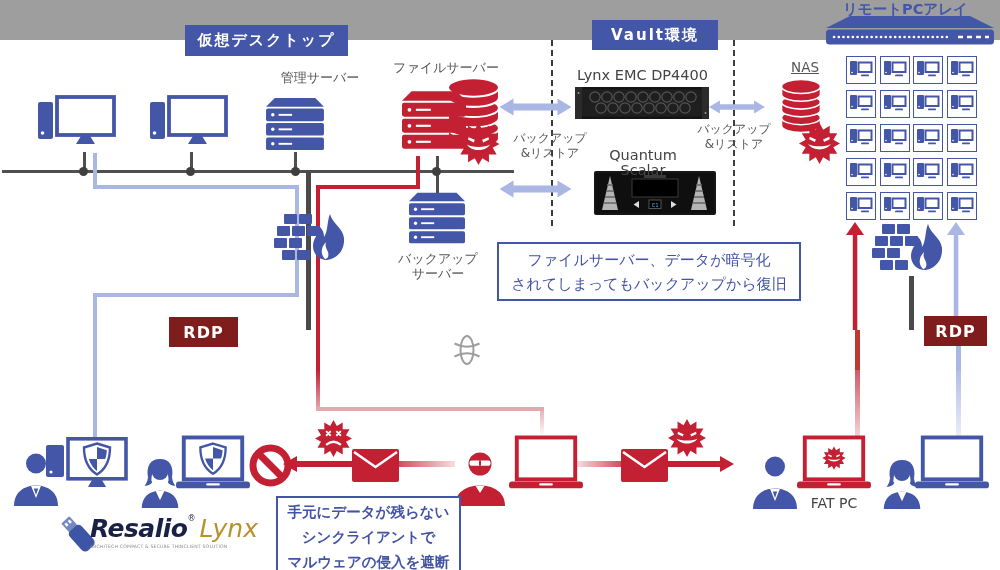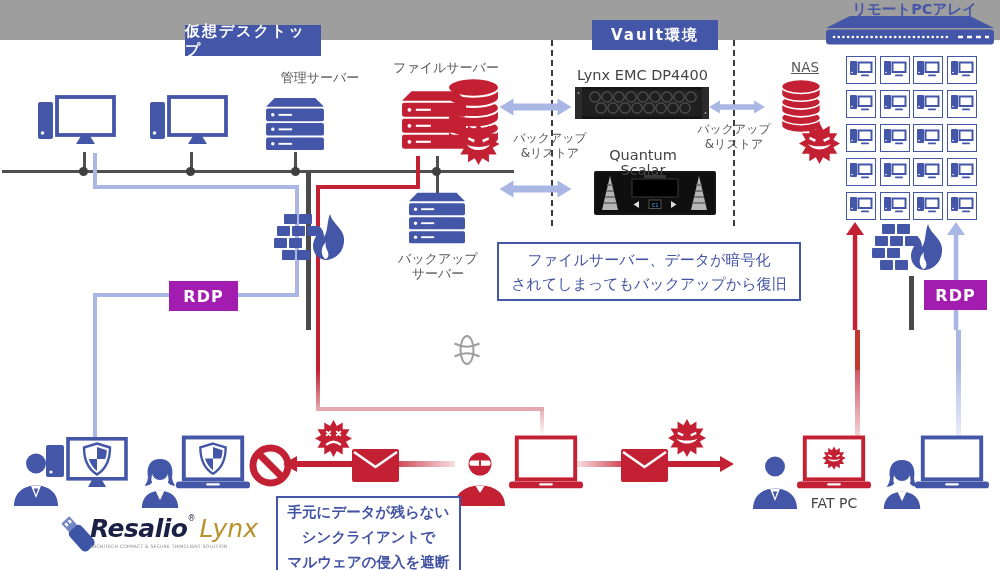--- a/index.html
+++ b/index.html
@@ -7,22 +7,22 @@
           font-family:"DejaVu Sans","Liberation Sans",sans-serif;}
   .abs{position:absolute;}
   .line{position:absolute;}
   .hdr{position:absolute;background:#4456a7;color:#fff;font-weight:bold;font-size:15px;
        display:flex;align-items:center;justify-content:center;letter-spacing:2px;z-index:5;}
   .lbl{position:absolute;color:#555;font-size:13px;text-align:center;line-height:15px;z-index:5;}
   .lbl-dark{color:#444;font-size:14.5px;}
   .callout{position:absolute;background:#fff;border:2px solid #4456a7;color:#4353a4;
            display:flex;flex-direction:column;align-items:center;justify-content:center;
            text-align:center;z-index:6;}
-  .rdp{position:absolute;background:#a21caf;color:#fff;font-weight:bold;font-size:16px;
-       display:flex;align-items:center;justify-content:center;letter-spacing:1px;z-index:6;}
+  .rdp{position:absolute;background:#7f1d1d;color:#fff;font-weight:bold;font-size:16px;
+       display:flex;align-items:center;justify-content:center;letter-spacing:1px;z-index:6;margin-top:36px;}
   .dashedline{position:absolute;border-left:2px dashed #3c3c3c;width:0;z-index:1;}
   .band{position:absolute;left:0;top:330;width:1000px;height:40px;background:#9e9e9e;z-index:2;}
   .z1{z-index:1}.z3{z-index:3}.z4{z-index:4}.z5{z-index:5}
   #pc-grid{position:absolute;left:846px;top:56px;display:grid;
            grid-template-columns:repeat(4,30px);grid-auto-rows:28px;gap:6px 3.5px;z-index:4;}
   .pc-cell{width:30px;height:28px;background:#fff;border:1.6px solid #4456a7;box-sizing:border-box;
            display:flex;align-items:center;justify-content:center;}
   .brand-line{white-space:nowrap;}
   .brand{font-size:25px;font-weight:bold;font-style:italic;color:#1b2144;letter-spacing:-.5px;}
   .reg{font-size:8px;color:#1b2144;vertical-align:top;}
@@ -81,21 +81,21 @@
     <polygon points="0,13 9,0 18,13" fill="#c32033"></polygon>
     <rect x="6.8" y="11" width="4.5" height="97" fill="#c32033"></rect>
   </svg>
   <div class="line z1" style="left:855px;top:370px;width:4.5px;height:66px;background:linear-gradient(rgba(195,32,51,.75),rgba(195,32,51,.2));"></div>
   <svg class="abs z3" style="left:947px;top:222px;" width="18" height="108" viewBox="0 0 18 108">
     <polygon points="0,13 9,0 18,13" fill="#aab6e4"></polygon>
     <rect x="6.8" y="11" width="4.5" height="97" fill="#aab6e4"></rect>
   </svg>
   <div class="line z1" style="left:956px;top:370px;width:4.5px;height:66px;background:linear-gradient(rgba(170,182,228,.9),rgba(170,182,228,.25));"></div>
 
-  <div class="hdr" style="left:185px;top:25px;width:136px;height:31px;">
+  <div class="hdr" style="left:185px;top:25px;width:163px;height:31px;">
     <span>仮想デスクトップ</span>
   </div>
   <div class="hdr" style="left:592px;top:20px;width:126px;height:30px;">
     <span>Vault環境</span>
   </div>
 
   <svg class="abs z4" style="left:38px;top:95px;" width="78" height="57" viewBox="0 0 78 57">
     <rect x="0" y="7" width="15" height="37" rx="2" fill="#4456a7"></rect>
       <circle cx="4.5" cy="38" r="1.8" fill="#fff"></circle>
     <rect x="19" y="2" width="57" height="38" fill="#fff" stroke="#4456a7" stroke-width="3.8"></rect>
@@ -283,21 +283,21 @@
         <ellipse cx="26" cy="11" rx="25" ry="9"></ellipse>
     </g>
   </svg>
   <svg class="abs z5" style="left:797px;top:123px;" width="45" height="41" viewBox="0 0 40 40">
     <polygon fill="#c32033" points="40,20 33.5,23.6 37.3,30 29.9,29.9 30,37.3 23.6,33.5 20,40 16.4,33.5 10,37.3 10.1,29.9 2.7,30 6.5,23.6 0,20 6.5,16.4 2.7,10 10.1,10.1 10,2.7 16.4,6.5 20,0 23.6,6.5 30,2.7 29.9,10.1 37.3,10 33.5,16.4"></polygon>
     <polygon fill="#fff" points="10.5,13.5 16.5,16 15.5,18.5 10,15.8"></polygon>
     <polygon fill="#fff" points="29.5,13.5 23.5,16 24.5,18.5 30,15.8"></polygon>
     <path fill="#fff" d="M9,20.5 C13,27.5 27,27.5 31,20.5 C27,23.5 13,23.5 9,20.5 Z"></path>
   </svg>
 
-  <div class="abs" style="left:843px;top:0px;width:134px;text-align:right;color:#4456a7;font-weight:bold;font-size:14.5px;z-index:5;">リモートPCアレイ</div>
+  <div class="abs" style="left:843px;top:0px;width:134px;text-align:left;color:#4456a7;font-weight:bold;font-size:14.5px;z-index:5;">リモートPCアレイ</div>
   <svg class="abs z4" style="left:826px;top:16px;" width="168" height="30" viewBox="0 0 168 30">
     <polygon points="24,0 144,0 168,12 0,12" fill="#4456a7"></polygon>
     <rect x="0" y="13.5" width="168" height="15" rx="3.5" fill="#4456a7"></rect>
     <line x1="8" y1="21" x2="124" y2="21" stroke="#fff" stroke-width="2.6" stroke-dasharray="0.1 4.6" stroke-linecap="round"></line>
     <line x1="132" y1="21" x2="163" y2="21" stroke="#fff" stroke-width="2.6" stroke-dasharray="5 4"></line>
   </svg>
   <div id="pc-grid">
     <div class="pc-cell">
       <svg width="26" height="22" viewBox="0 0 26 22">
         <rect x="2" y="2" width="7" height="14" rx="1" fill="#4456a7"></rect>

